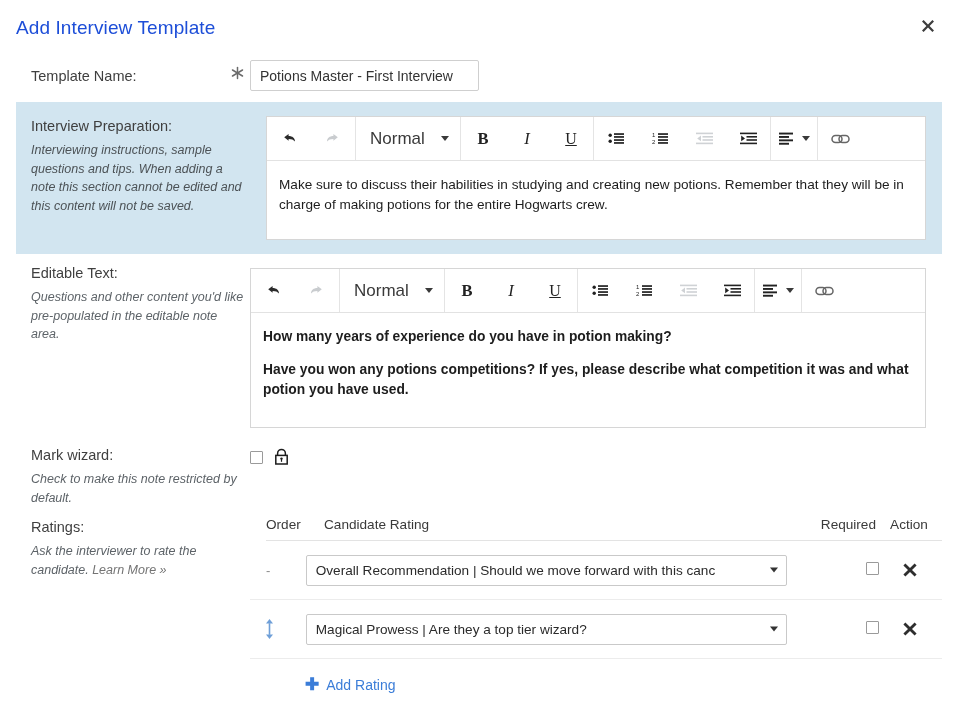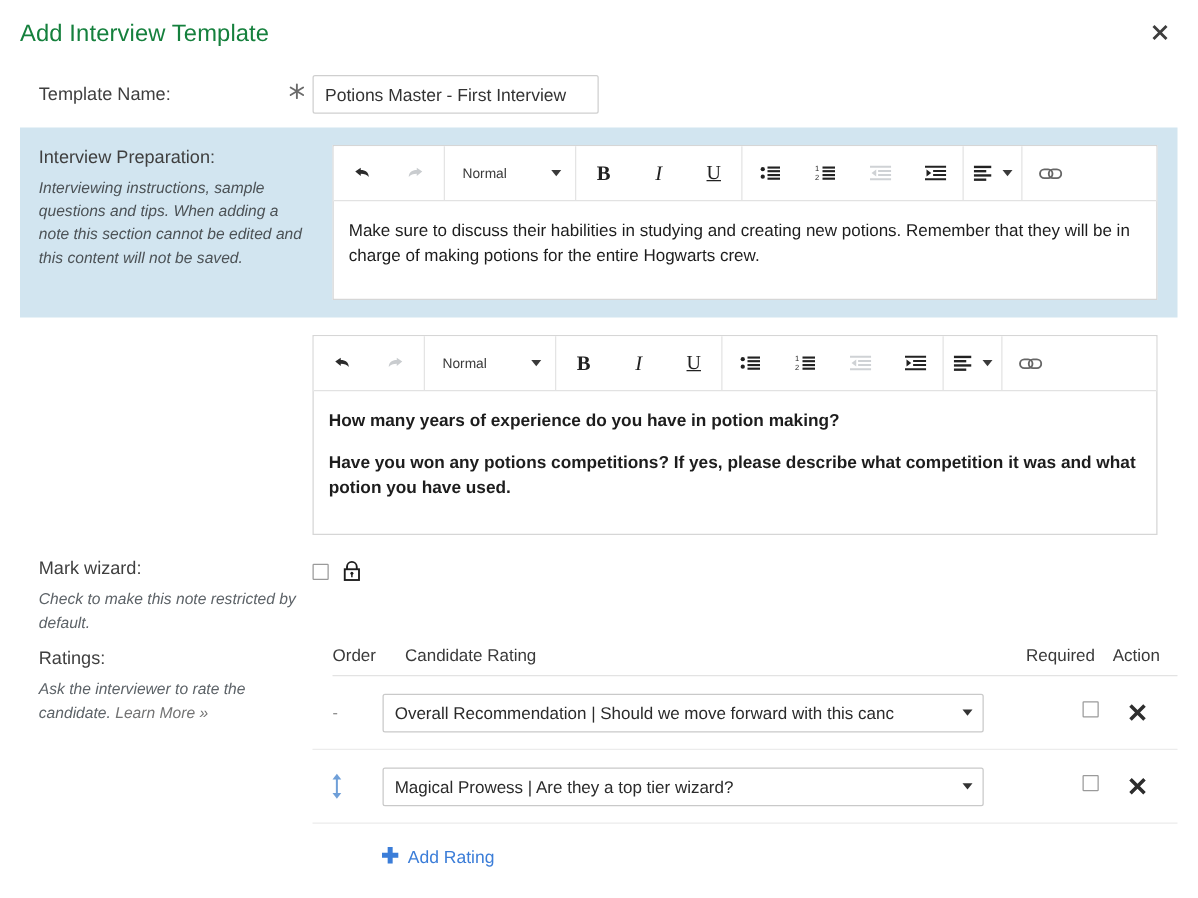--- a/index.html
+++ b/index.html
@@ -9,21 +9,21 @@
     background:#ffffff;
     font-family:"Liberation Sans", sans-serif;
     color:#333333;
     overflow:hidden;
   }
   .page { position:relative; width:958px; height:718px; }
 
   
   .dialog-title {
     position:absolute; left:16px; top:17px;
-    font-size:19px; color:#15803d; font-weight:400;
+    font-size:19px; color:#1d4ed8; font-weight:400;
     letter-spacing:.1px;
   }
   .close-btn {
     position:absolute; right:16px; top:12px;
     width:28px; height:28px;
     display:flex; align-items:center; justify-content:center;
     cursor:pointer; color:#3d3d3d;
   }
   .close-btn svg { display:block; }
 
@@ -79,21 +79,21 @@
   .tb-group:last-child { border-right:none; }
   .tb-btn {
     width:44px; height:43px;
     display:flex; align-items:center; justify-content:center;
     cursor:pointer; color:#222;
   }
   .tb-btn.disabled { color:#c9cccf; cursor:default; }
   .tb-select {
     display:flex; align-items:center; justify-content:space-between;
     width:104px; height:43px; padding:0 11px 0 14px;
-    font-size:11px; color:#3a3a3a; cursor:pointer;
+    font-size:17px; color:#3a3a3a; cursor:pointer;
   }
   .caret {
     width:0;height:0;border-left:4.5px solid transparent;
     border-right:4.5px solid transparent;border-top:5.5px solid #3a3a3a;
   }
   .editor-body {
     padding:14px 12px 12px 12px;
     font-size:13.6px; line-height:1.5; color:#1d1d1d;
   }
   .editor-body p { margin:0; }
@@ -303,20 +303,24 @@
           </div>
         </div>
 
       </div>
       <div class="editor-body">
         <p>Make sure to discuss their habilities in studying and creating new potions. Remember that they will be in charge of making potions for the entire Hogwarts crew.</p>
       </div>
     </div>
   </div>
 
+  <div class="editable-left">
+    <div class="field-label">Editable Text:</div>
+    <div class="field-help">Questions and other content you'd like pre-populated in the editable note area.</div>
+  </div>
 
   <div class="editor" id="editable-editor">
     <div class="toolbar">
 
       <div class="tb-group">
         <div class="tb-btn">
           <svg width="18" height="18" viewBox="0 0 18 18" aria-hidden="true">
             <path d="M4.2 7.2 L8.6 4.1 L8.6 6.0 C12.4 6.0 15 8.1 15 11.6 C13.6 9.6 11.4 8.9 8.6 8.9 L8.6 10.8 Z" fill="#2b2b2b"></path>
           </svg>
         </div>

